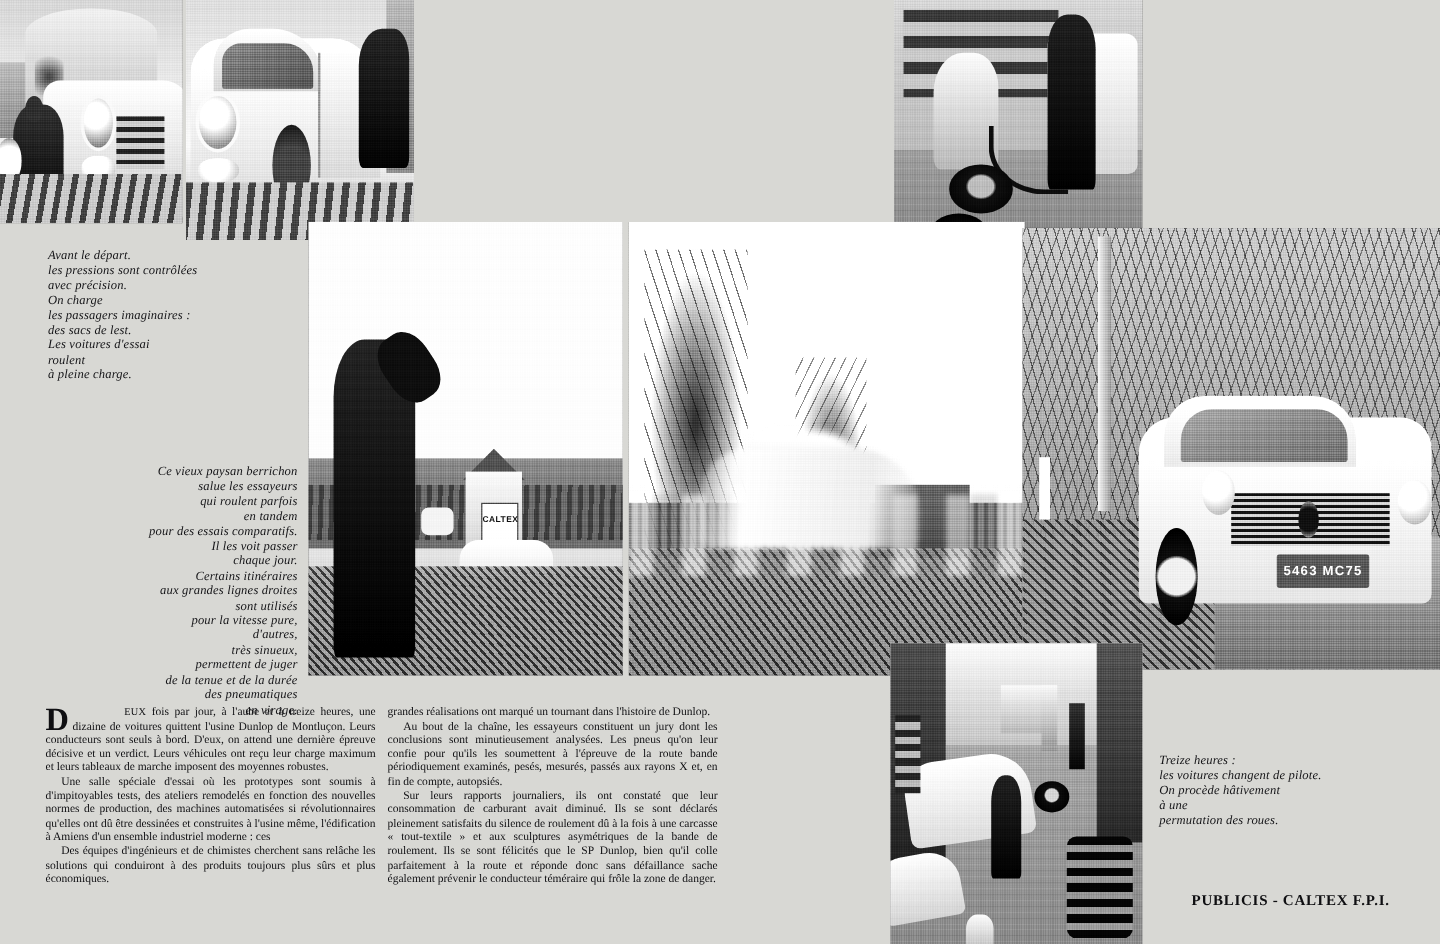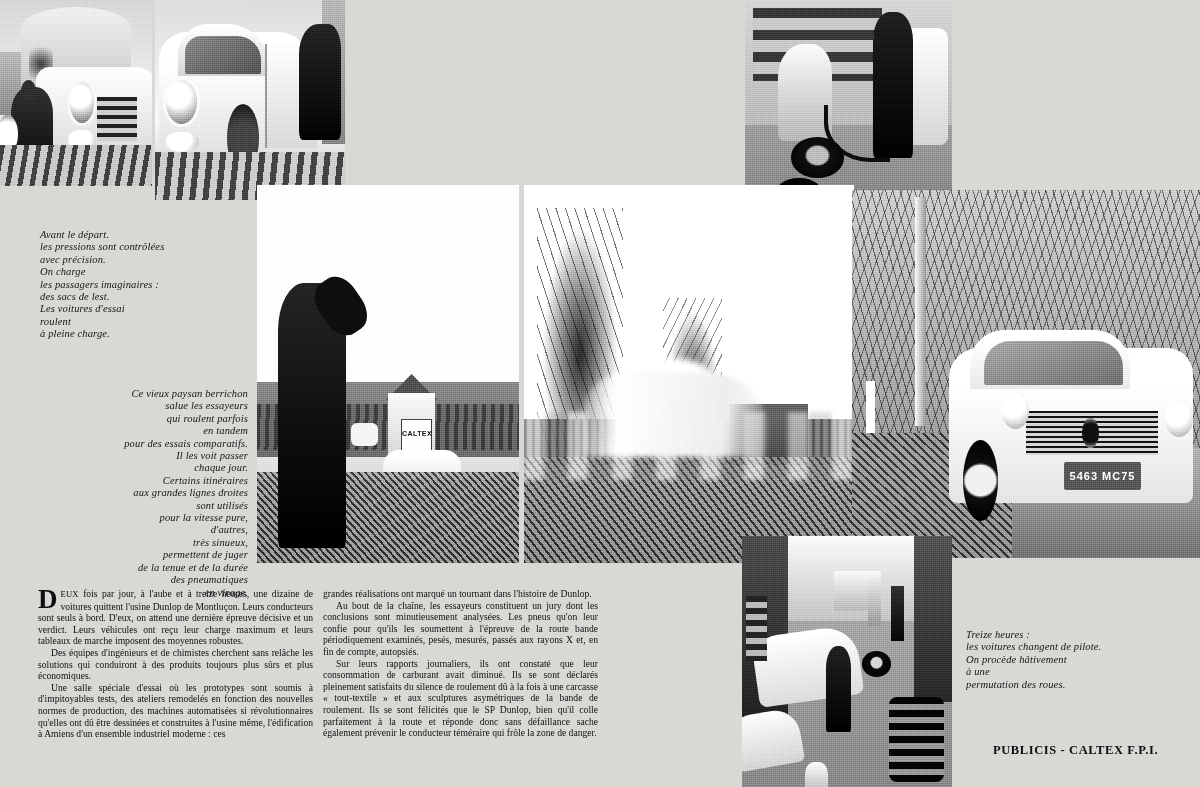--- a/index.html
+++ b/index.html
@@ -257,21 +257,21 @@
   .article p.noind { text-indent: 0; }
   .dropcap-para { text-indent: 0 !important; }
   .dropcap {
     float: left;
     font-size: 27px;
     line-height: 21px;
     padding: 1px 3px 0 0;
     font-weight: 700;
     font-family: "Liberation Serif", serif;
   }
-  .smallcaps { font-variant: small-caps; font-size: 8.6px; letter-spacing:.2px; }
+  .smallcaps { font-variant: small-caps; font-size: 8.6px; letter-spacing:.2px;margin-left:43px; }
 
   .credit {
     position: absolute;
     font-family: "Liberation Serif", serif;
     font-weight: 700;
     font-size: 12.5px;
     letter-spacing: .6px;
     color: #0f0f12;
     white-space: nowrap;
   }
@@ -403,21 +403,21 @@
         <div class="car2"></div>
       <div class="manA"></div>
         <div class="tyreA"></div>
       <div class="drums"></div>
         <div class="stack"></div>
         <div class="child"></div>
       <div class="grain"></div>
     </div>
   </div>
 
-  <div class="caption" style="left:40px;top:229px;width:190px;">Avant le départ.
+  <div class="caption" style="left:40px;top:208px;width:190px;">Avant le départ.
 les pressions sont contrôlées
 avec précision.
 On charge
 les passagers imaginaires :
 des sacs de lest.
 Les voitures d'essai
 roulent
 à pleine charge.</div>
 
 
@@ -440,22 +440,22 @@
 pour la vitesse pure,
 d'autres,
 très sinueux,
 permettent de juger
 de la tenue et de la durée
 des pneumatiques
 en virage.</div>
 
   <div class="article" style="left:38px;top:588px;width:275px;">
     <p class="dropcap-para"><span class="dropcap">D</span><span class="smallcaps">EUX</span><span> fois par jour, à l'aube et à treize heures, une dizaine de voitures quittent l'usine Dunlop de Montluçon. Leurs conducteurs sont seuls à bord. D'eux, on attend une dernière épreuve décisive et un verdict. Leurs véhicules ont reçu leur charge maximum et leurs tableaux de marche imposent des moyennes robustes.</span></p>
+    <p>Une salle spéciale d'essai où les prototypes sont soumis à d'impitoyables tests, des ateliers remodelés en fonction des nouvelles normes de production, des machines automatisées si révolutionnaires qu'elles ont dû être dessinées et construites à l'usine même, l'édification à Amiens d'un ensemble industriel moderne : ces</p>
     <p>Des équipes d'ingénieurs et de chimistes cherchent sans relâche les solutions qui conduiront à des produits toujours plus sûrs et plus économiques.</p>
-    <p>Une salle spéciale d'essai où les prototypes sont soumis à d'impitoyables tests, des ateliers remodelés en fonction des nouvelles normes de production, des machines automatisées si révolutionnaires qu'elles ont dû être dessinées et construites à l'usine même, l'édification à Amiens d'un ensemble industriel moderne : ces</p>
   </div>
 
   <div class="article" style="left:323px;top:588px;width:275px;">
     <p class="noind">grandes réalisations ont marqué un tournant dans l'histoire de Dunlop.</p>
     <p>Au bout de la chaîne, les essayeurs constituent un jury dont les conclusions sont minutieusement analysées. Les pneus qu'on leur confie pour qu'ils les soumettent à l'épreuve de la route bande périodiquement examinés, pesés, mesurés, passés aux rayons X et, en fin de compte, autopsiés.</p>
     <p>Sur leurs rapports journaliers, ils ont constaté que leur consommation de carburant avait diminué. Ils se sont déclarés pleinement satisfaits du silence de roulement dû à la fois à une carcasse « tout-textile » et aux sculptures asymétriques de la bande de roulement. Ils se sont félicités que le SP Dunlop, bien qu'il colle parfaitement à la route et réponde donc sans défaillance sache également prévenir le conducteur téméraire qui frôle la zone de danger.</p>
   </div>
 
   <div class="credit" style="left:993px;top:743px;">PUBLICIS - CALTEX F.P.I.</div>
 

